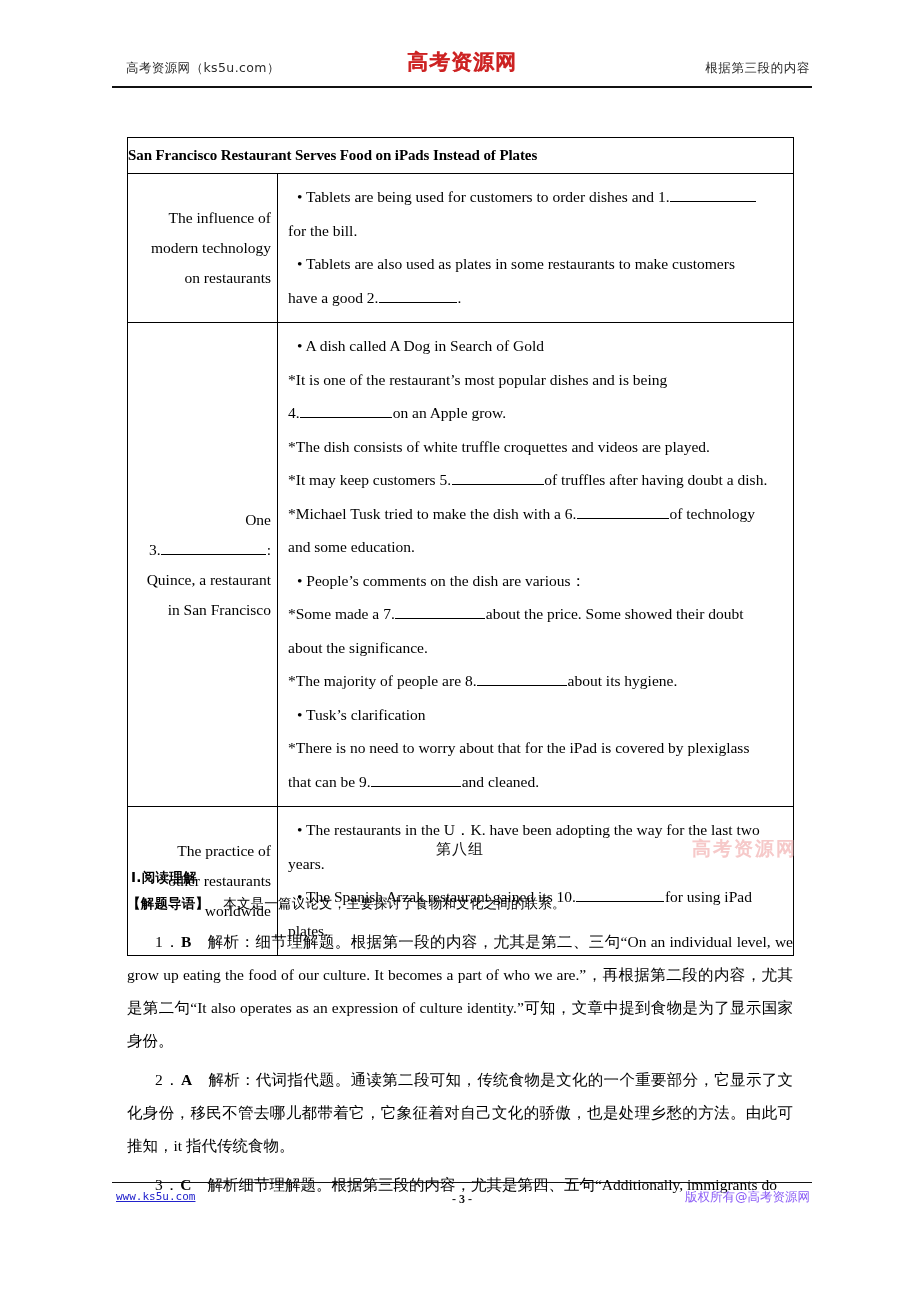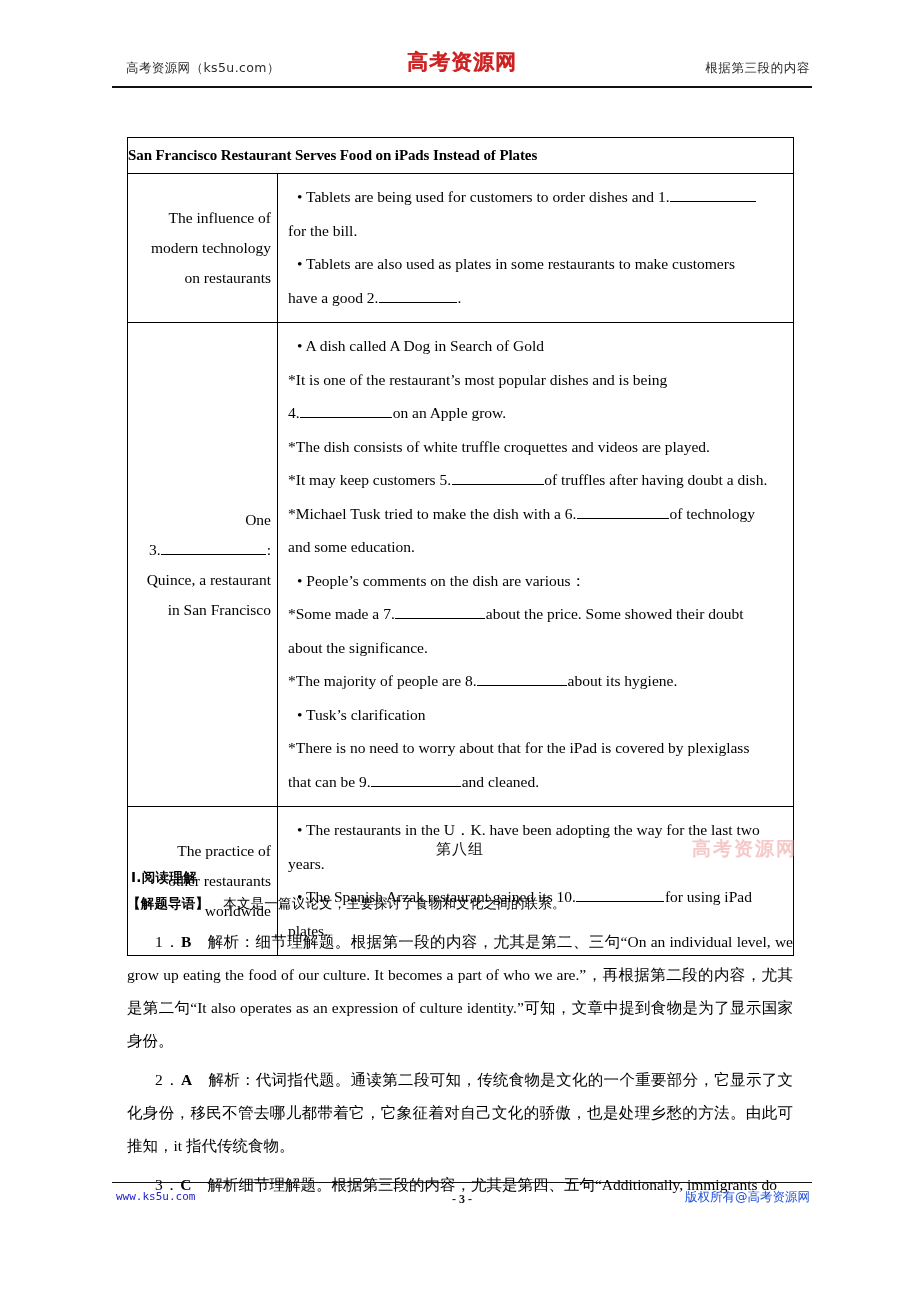--- a/index.html
+++ b/index.html
@@ -83,39 +83,40 @@
     border-top: 1.6px solid #111;
   }
   .ftr-left {
     position: absolute;
     left: 4px;
     top: 8px;
     font-family: "DejaVu Sans Mono", "Liberation Mono", monospace;
     font-size: 11px;
     color: #2222cc;
     white-space: nowrap;
+    text-decoration: underline;
   }
   .ftr-center {
     position: absolute;
     left: 50%;
     top: 10px;
     transform: translateX(-50%);
     font-family: "Liberation Serif", serif;
     font-size: 12px;
     font-weight: bold;
     color: #111;
     white-space: nowrap;
   }
   .ftr-right {
     position: absolute;
     right: 2px;
     top: 7px;
     font-family: "DejaVu Sans", "Liberation Sans", sans-serif;
     font-size: 12.5px;
-    color: #1d4ed8;
+    color: #8b5cf6;
     white-space: nowrap;
   }
 
   
   .doc-table {
     position: absolute;
     left: 127px;
     top: 137px;
     width: 666px;
     border-collapse: collapse;

